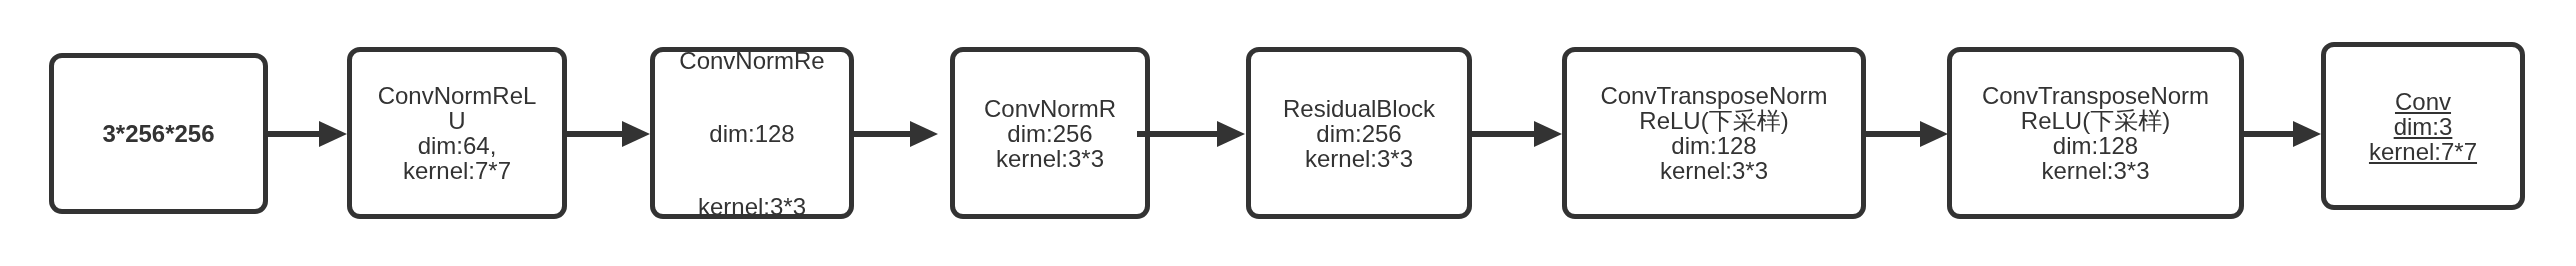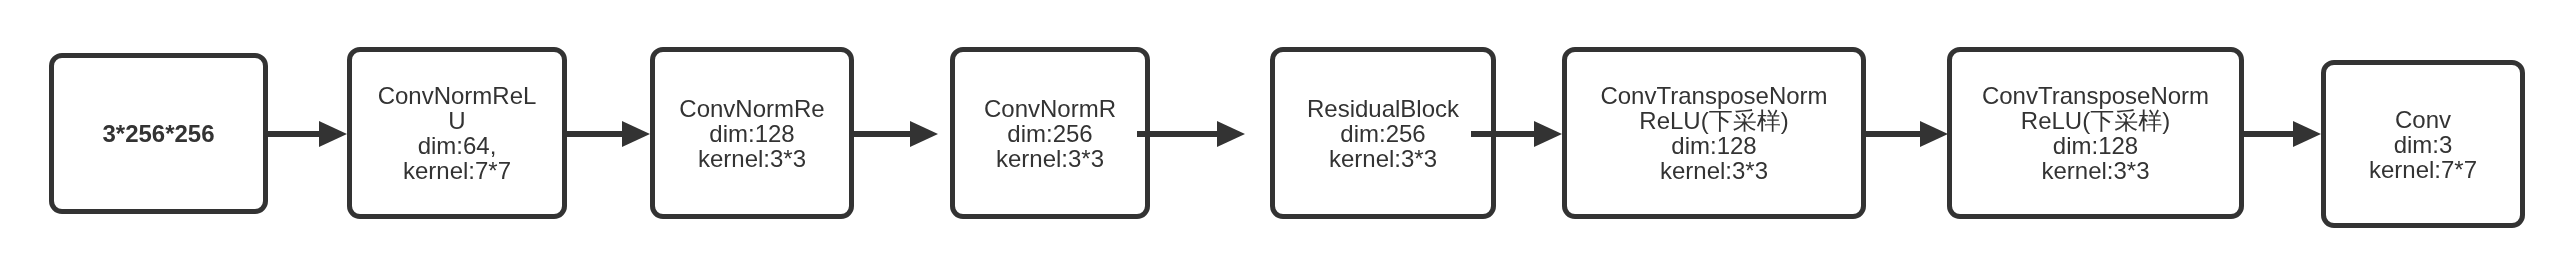--- a/index.html
+++ b/index.html
@@ -24,26 +24,26 @@
     align-items:center;
     text-align:center;
     font-size:24px;
     line-height:25px;
     color:#333333;
   }
   .node .line { white-space:pre; }
 
   .n1 { left:49px;   top:53px; width:219px; height:161px;font-weight:bold; }
   .n2 { left:347px;  top:47px; width:220px; height:172px; }
-  .n3 { left:650px; top:47px; width:204px; height:172px; }
+  .n3 { left:650px; top:47px; width:204px; height:172px;gap:48px; }
   .n4 { left:938px; top:47px; width:200px; height:172px;margin-left:12px; }
-  .n5 { left:1246px; top:47px; width:226px; height:172px;margin-left:24px; }
+  .n5 { left:1246px; top:47px; width:226px; height:172px; }
   .n6 { left:1562px; top:47px; width:304px; height:172px; }
   .n7 { left:1947px; top:47px; width:297px; height:172px; }
-  .n8 { left:2321px; top:60px; width:204px; height:168px; }
+  .n8 { left:2321px; top:42px; width:204px; height:168px;text-decoration:underline; }
 
   .arrow { position:absolute; top:121px; height:26px; }
   .arrow .shaft {
     position:absolute; left:0; right:23px; top:9.7px; height:6.5px;
     background:#333333;
   }
   .arrow .head {
     position:absolute; right:0; top:0; width:0; height:0;
     border-left:28.5px solid #333333;
     border-top:13px solid transparent;

